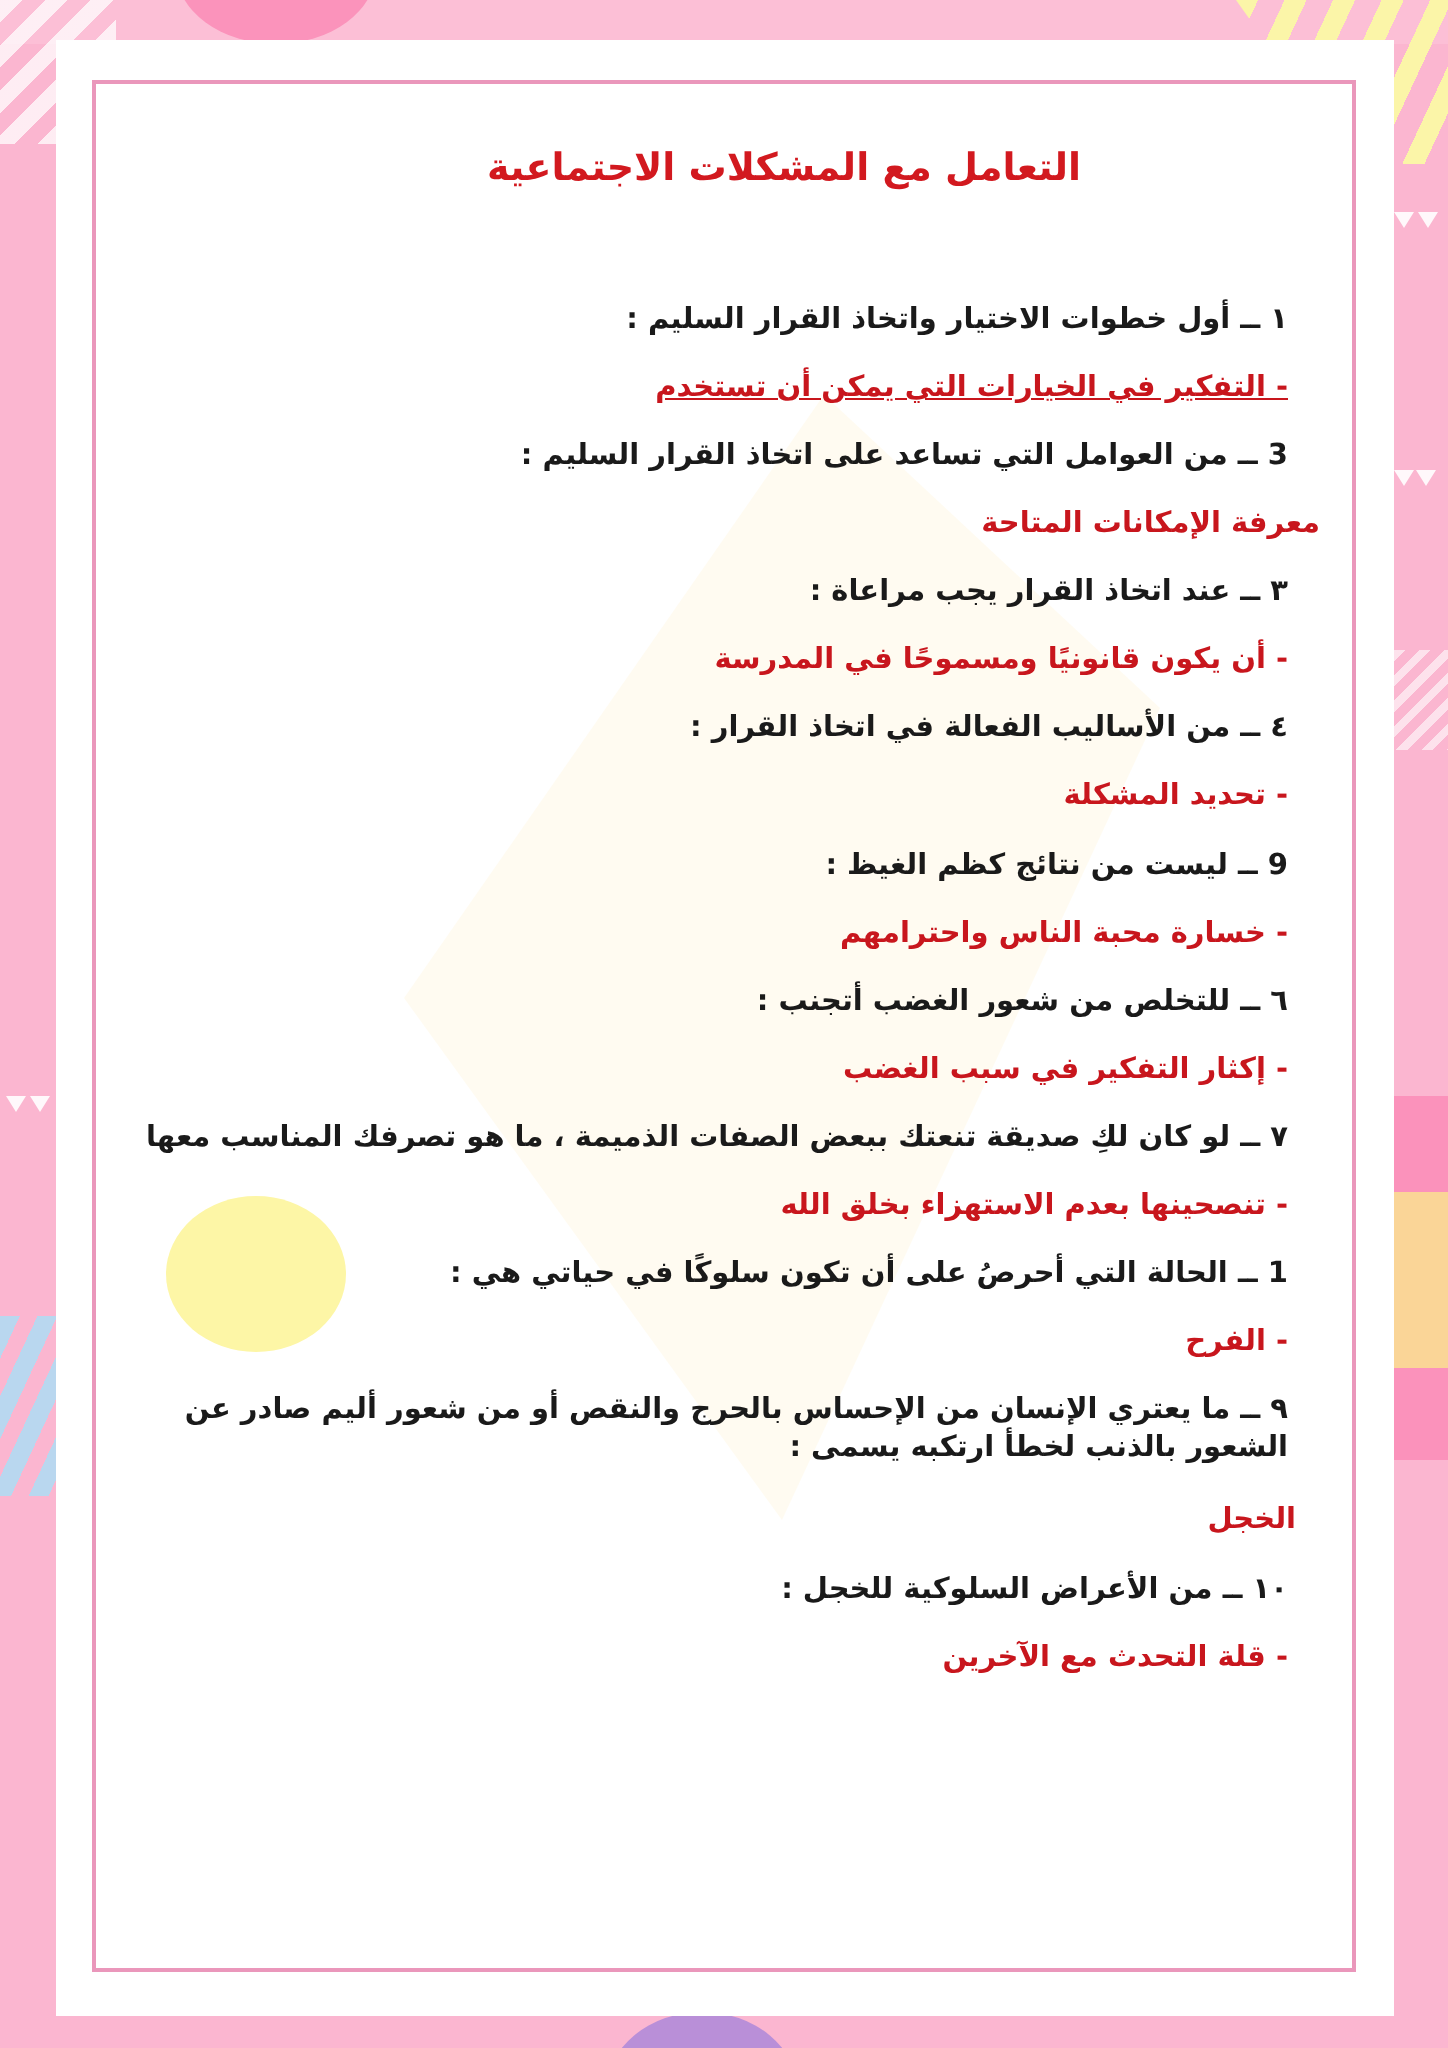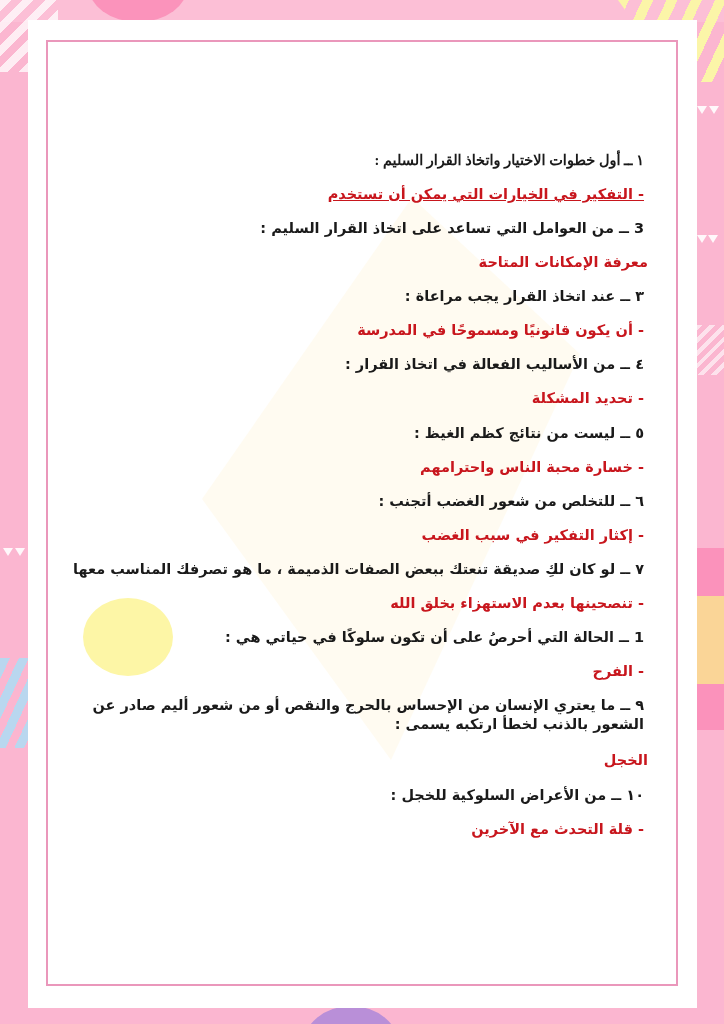--- a/index.html
+++ b/index.html
@@ -62,36 +62,37 @@
   <div class="tri" style="left:15px; top:548px;"></div>
   <div class="semi-bottom"></div>
 </div>
 
 <div class="card"></div>
 <div class="diamond"></div>
 <div class="yellow-circle"></div>
 <div class="frame"></div>
 
 <div class="content">
+  <div class="title t2">التعامل مع المشكلات الاجتماعية</div>
 </div>
 
 <div style="position:absolute; left:60px; top:0; width:604px; direction:rtl;">
-  <div class="line q" style="top:151px;font-family:Liberation Serif, serif;">١ ــ أول خطوات الاختيار واتخاذ القرار السليم :</div>
+  <div class="line q" style="top:151px;">١ ــ أول خطوات الاختيار واتخاذ القرار السليم :</div>
   <div class="line a" style="top:185px;text-decoration:underline;">- التفكير في الخيارات التي يمكن أن تستخدم</div>
 
   <div class="line q" style="top:219px;">3 ــ من العوامل التي تساعد على اتخاذ القرار السليم :</div>
-  <div class="line a" style="top:253px; right:16px;text-align:center;">معرفة الإمكانات المتاحة</div>
+  <div class="line a" style="top:253px; right:4px;text-align:center;">معرفة الإمكانات المتاحة</div>
 
   <div class="line q" style="top:287px;">٣ ــ عند اتخاذ القرار يجب مراعاة :</div>
   <div class="line a" style="top:321px;">- أن يكون قانونيًا ومسموحًا في المدرسة</div>
 
   <div class="line q" style="top:355px;text-align:center;">٤ ــ من الأساليب الفعالة في اتخاذ القرار :</div>
   <div class="line a" style="top:389px;">- تحديد المشكلة</div>
 
-  <div class="line q" style="top:424px;">٥ ــ ليست من نتائج كظم الغيظ :</div>
+  <div class="line q" style="top:424px;">9 ــ ليست من نتائج كظم الغيظ :</div>
   <div class="line a" style="top:458px;">- خسارة محبة الناس واحترامهم</div>
 
   <div class="line q" style="top:492px;">٦ ــ للتخلص من شعور الغضب أتجنب :</div>
   <div class="line a" style="top:526px;">- إكثار التفكير في سبب الغضب</div>
 
   <div class="line q" style="top:560px;text-align:right;">٧ ــ لو كان لكِ صديقة تنعتك ببعض الصفات الذميمة ، ما هو تصرفك المناسب معها</div>
   <div class="line a" style="top:594px;">- تنصحينها بعدم الاستهزاء بخلق الله</div>
 
   <div class="line q" style="top:628px;">1 ــ الحالة التي أحرصُ على أن تكون سلوكًا في حياتي هي :</div>
   <div class="line a" style="top:662px;">- الفرح</div>

